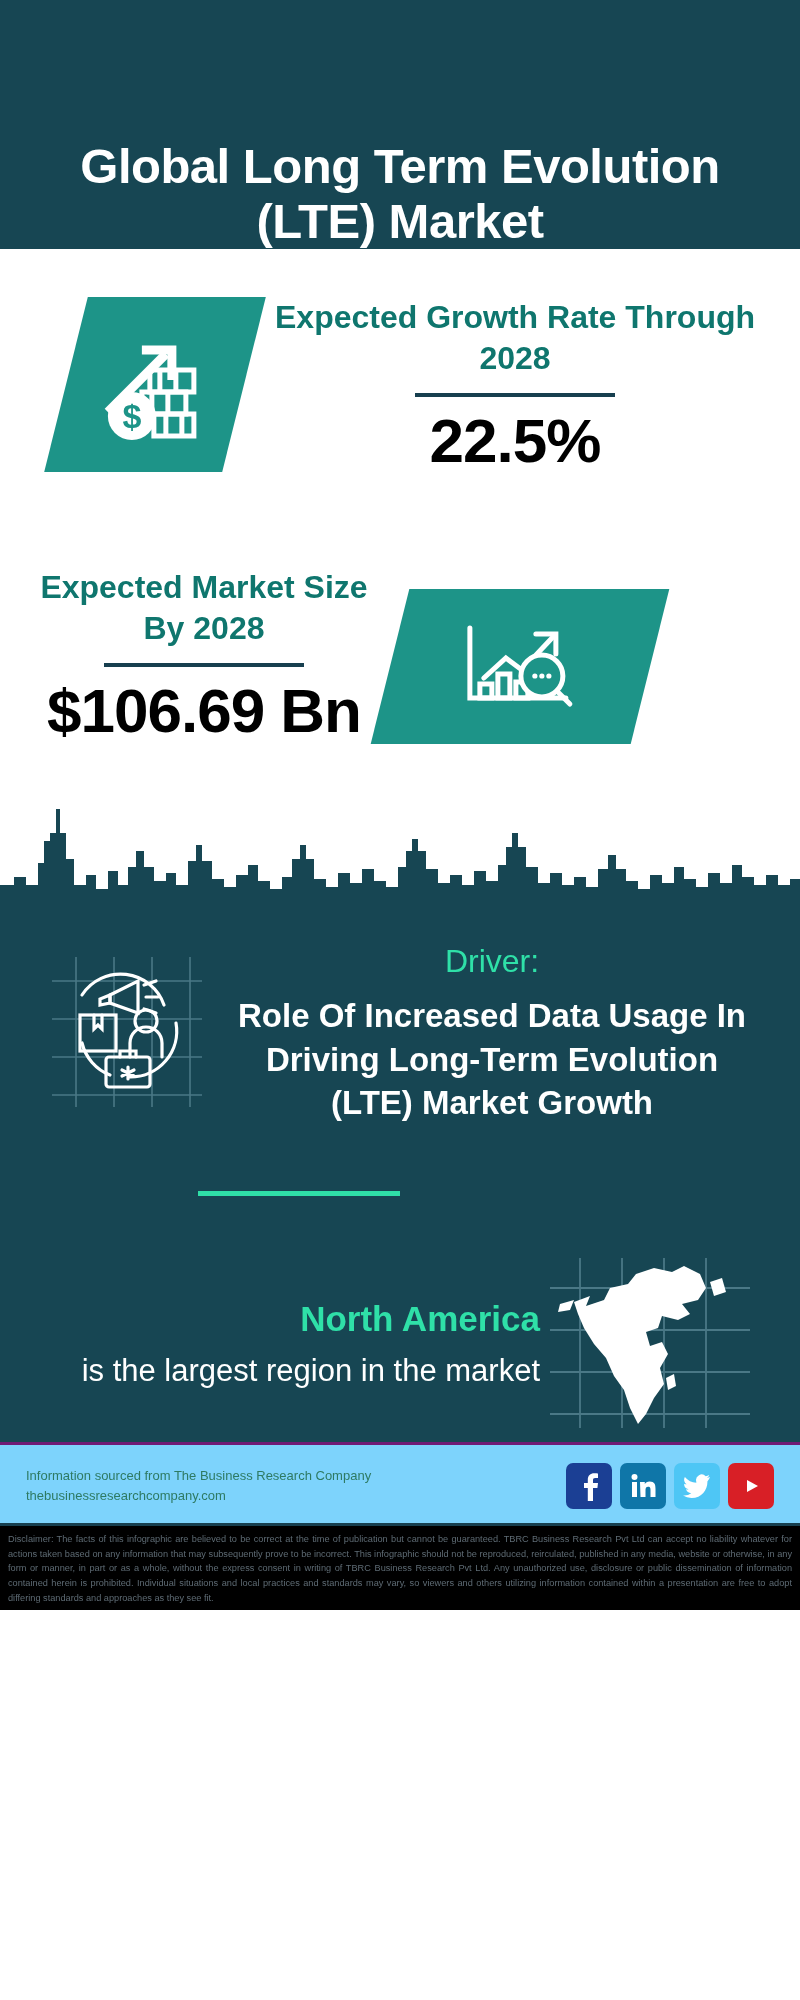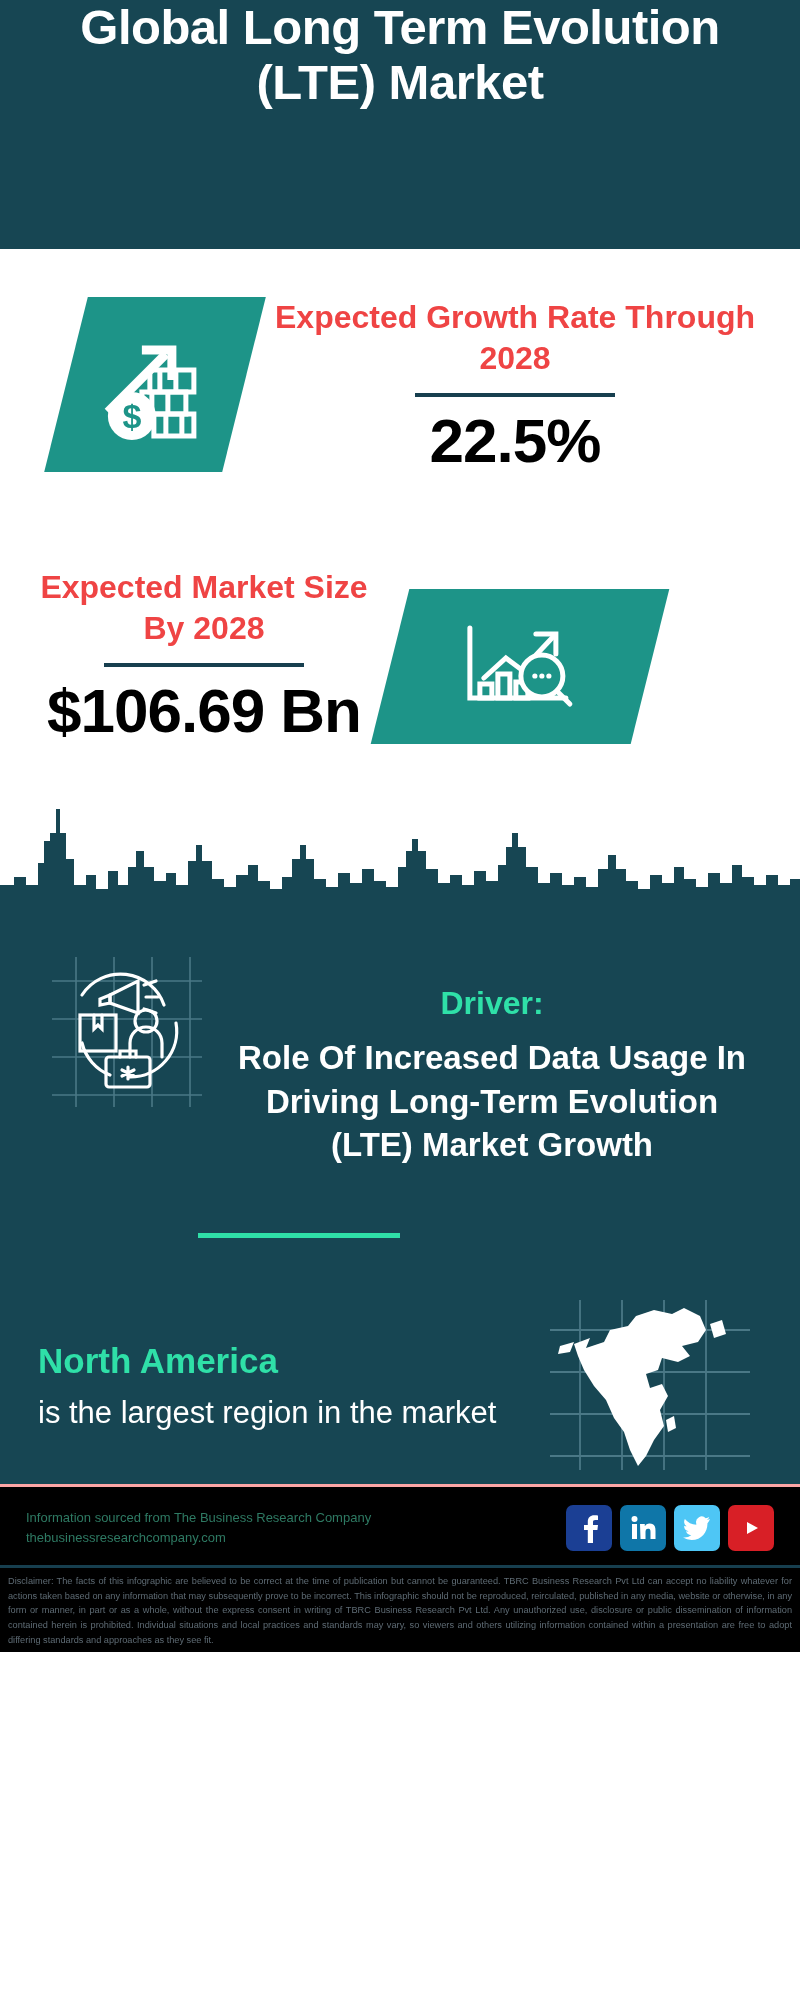--- a/index.html
+++ b/index.html
@@ -9,21 +9,21 @@
     background:#ffffff;
     width:800px; height:2000px;
     overflow:hidden;
     position:relative;
   }
 
   
   .header {
     background:#174653;
     width:800px; height:249px;
-    display:flex; align-items:flex-start; justify-content:center;
+    display:flex; align-items:flex-end; justify-content:center;
     text-align:center;
   }
   .header-title {
     color:#ffffff;
     font-size:49px;
     font-weight:bold;
     line-height:1.12;
     letter-spacing:-0.5px;
     padding:0 60px;
   }
@@ -45,21 +45,21 @@
   .para > svg { transform:skewX(14deg); }
 
   .badge-growth { left:66px; top:48px; width:178px; height:175px; }
   .badge-size   { left:390px; top:340px; width:260px; height:155px; }
 
   .stat-block { position:absolute; text-align:center; }
   .stat-growth { left:265px; top:48px; width:500px; }
   .stat-size   { left:24px;  top:318px; width:360px; }
 
   .stat-label {
-    color:#ef4444;
+    color:#0f766e;
     font-weight:bold;
     font-size:32px;
     line-height:1.28;
   }
   .divider {
     height:4px; background:#173f4f;
     margin:14px auto 10px auto;
     width:200px;
   }
   .divider.wide { width:200px; }
@@ -90,64 +90,63 @@
 
   .driver-row {
     display:flex;
     align-items:flex-start;
     padding:24px 28px 0 52px;
   }
   .driver-icon { flex:0 0 160px; padding-top:14px; }
   .driver-text { flex:1; text-align:center; padding:0 10px; }
   .driver-heading {
     color:#2fe0a8;
-    font-weight:bold;
+    font-weight:normal;
     font-size:32px;
     margin-bottom:14px;
-    margin-top:42px;
   }
   .driver-body {
     color:#ffffff;
     font-weight:bold;
     font-size:33px;
     line-height:1.32;
   }
 
   .mint-rule {
     width:202px; height:5px;
     background:#2fe0a8;
     margin:66px 0 0 198px;
   }
 
   .region-row {
     display:flex;
     align-items:center;
     padding:62px 40px 0 38px;
   }
-  .region-text { flex:1; text-align:left; padding-right:10px; }
+  .region-text { flex:1; text-align:right; padding-right:10px; }
   .region-name {
     color:#2fe0a8;
     font-weight:bold;
     font-size:35px;
     line-height:1.2;
     margin-bottom:4px;
   }
   .region-sub {
     color:#ffffff;
     font-size:31px;
     line-height:1.24;
     margin-top:12px;
   }
   .region-map { flex:0 0 210px; }
 
   
   .footer {
-    background:#000000;
+    background:#7dd3fc;
     width:800px;
-    border-top:3px solid #fca5a5;
+    border-top:3px solid #701a75;
     padding:18px 26px 14px 26px;
     display:flex;
     align-items:center;
     justify-content:space-between;
   }
   .footer-text { color:#2e7a63; font-size:13px; line-height:1.55; }
   .footer-text .line2 { display:block; }
   .social { display:flex; gap:8px; }
   .social-tile {
     width:46px; height:46px; border-radius:7px;

